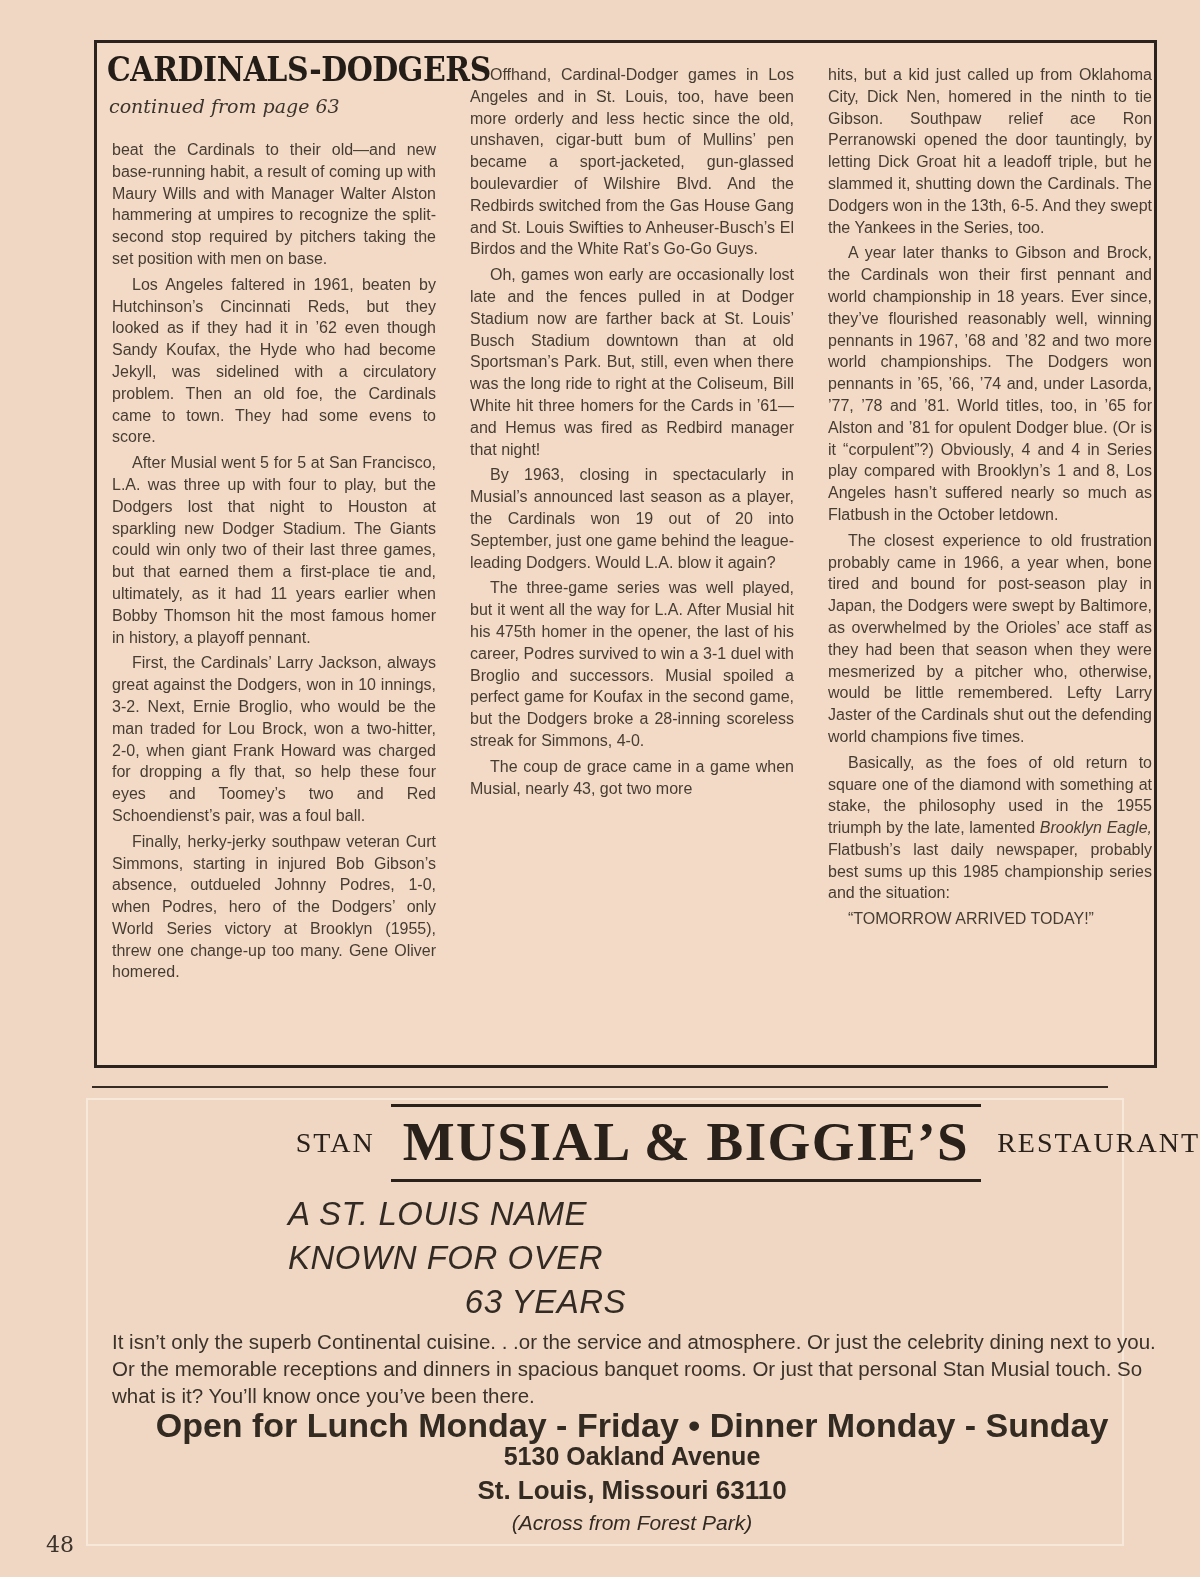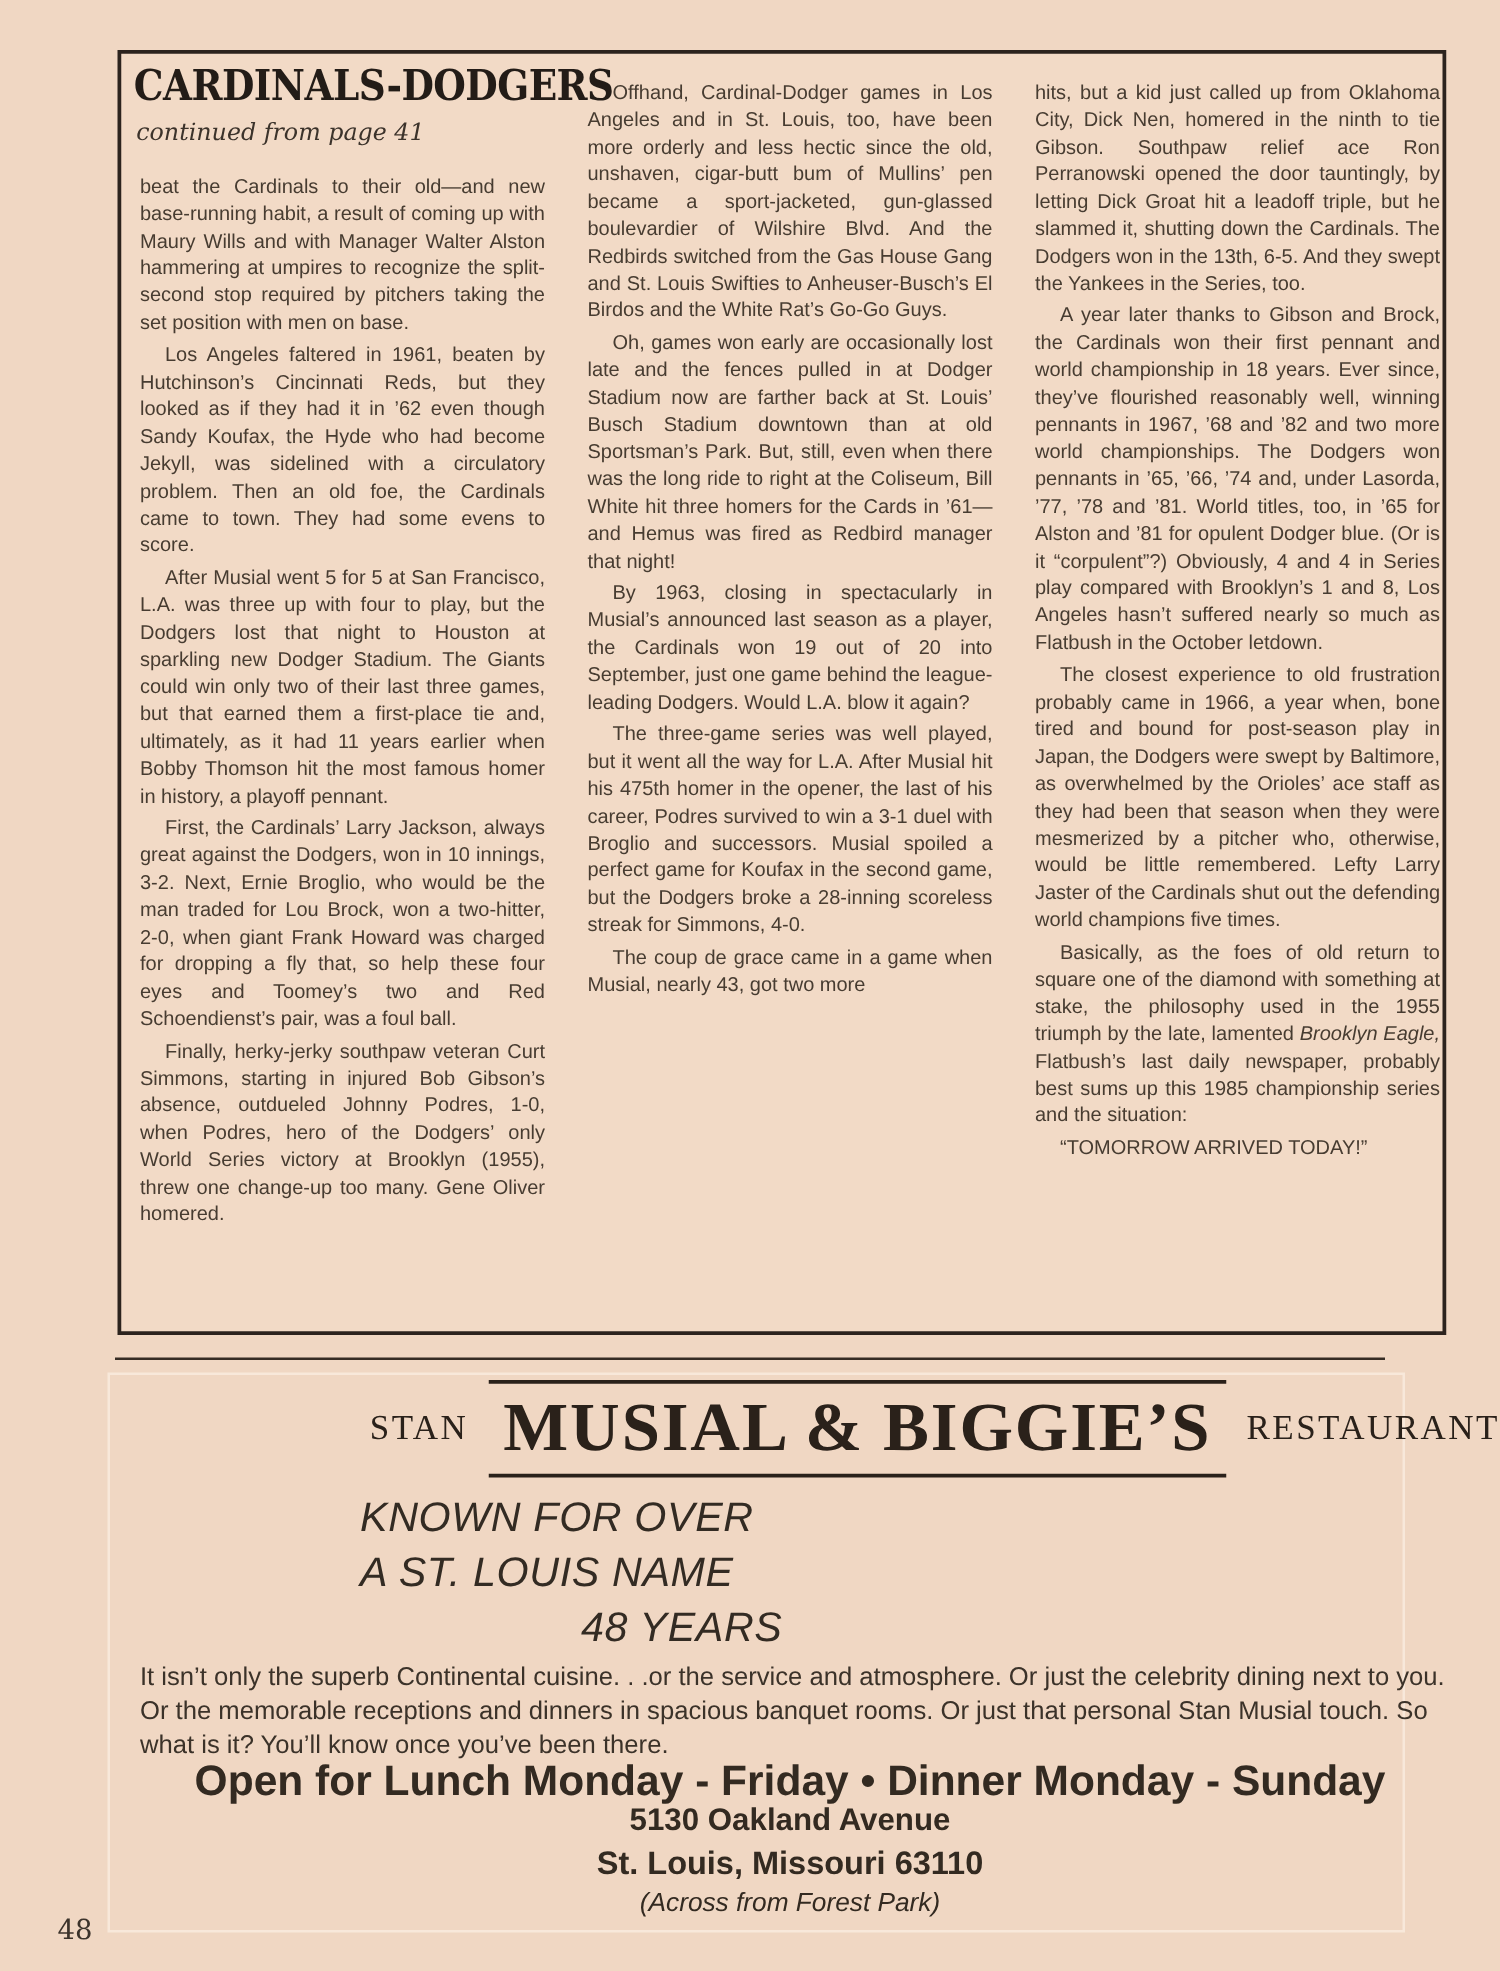--- a/index.html
+++ b/index.html
@@ -82,21 +82,21 @@
     position:absolute;left:46px;top:1532px;
     font-family:"DejaVu Serif",serif;font-size:22px;color:#3c332b;
   }
 </style>
 </head>
 <body>
 
 <div class="article-box">
 
   <div class="article-title">CARDINALS-DODGERS</div>
-  <div class="continued">continued from page 41</div>
+  <div class="continued">continued from page 63</div>
 
   <div class="col" id="col1">
     <p class="para first">beat the Cardinals to their old—and new base-running habit, a result of coming up with Maury Wills and with Manager Walter Alston hammering at umpires to recognize the split-second stop required by pitchers taking the set position with men on base.</p>
     <p class="para">Los Angeles faltered in 1961, beaten by Hutchinson’s Cincinnati Reds, but they looked as if they had it in ’62 even though Sandy Koufax, the Hyde who had become Jekyll, was sidelined with a circulatory problem. Then an old foe, the Cardinals came to town. They had some evens to score.</p>
     <p class="para">After Musial went 5 for 5 at San Francisco, L.A. was three up with four to play, but the Dodgers lost that night to Houston at sparkling new Dodger Stadium. The Giants could win only two of their last three games, but that earned them a first-place tie and, ultimately, as it had 11 years earlier when Bobby Thomson hit the most famous homer in history, a playoff pennant.</p>
     <p class="para">First, the Cardinals’ Larry Jackson, always great against the Dodgers, won in 10 innings, 3-2. Next, Ernie Broglio, who would be the man traded for Lou Brock, won a two-hitter, 2-0, when giant Frank Howard was charged for dropping a fly that, so help these four eyes and Toomey’s two and Red Schoendienst’s pair, was a foul ball.</p>
     <p class="para">Finally, herky-jerky southpaw veteran Curt Simmons, starting in injured Bob Gibson’s absence, outdueled Johnny Podres, 1-0, when Podres, hero of the Dodgers’ only World Series victory at Brooklyn (1955), threw one change-up too many. Gene Oliver homered.</p>
   </div>
 
   <div class="col" id="col2">
@@ -120,23 +120,23 @@
 <div class="ad-top-rule"></div>
 <div class="ad-ghost"></div>
 
 <div class="ad-header">
   <span class="ad-side">STAN</span>
   <span class="ad-name">MUSIAL &amp; BIGGIE’S</span>
   <span class="ad-side">RESTAURANT</span>
 </div>
 
 <div class="ad-tagline">
+  <div class="tl-line">A ST. LOUIS NAME</div>
   <div class="tl-line">KNOWN FOR OVER</div>
-  <div class="tl-line">A ST. LOUIS NAME</div>
-  <div class="tl-line tl-last">48 YEARS</div>
+  <div class="tl-line tl-last">63 YEARS</div>
 </div>
 
 <div class="ad-body">It isn’t only the superb Continental cuisine. . .or the service and atmosphere. Or just the celebrity dining next to you. Or the memorable receptions and dinners in spacious banquet rooms. Or just that personal Stan Musial touch. So what is it? You’ll know once you’ve been there.</div>
 
 <div class="ad-center ad-hours">Open for Lunch Monday - Friday • Dinner Monday - Sunday</div>
 <div class="ad-center ad-addr1">5130 Oakland Avenue</div>
 <div class="ad-center ad-addr2">St. Louis, Missouri 63110</div>
 <div class="ad-center ad-across">(Across from Forest Park)</div>
 
 <div class="page-number">48</div>

